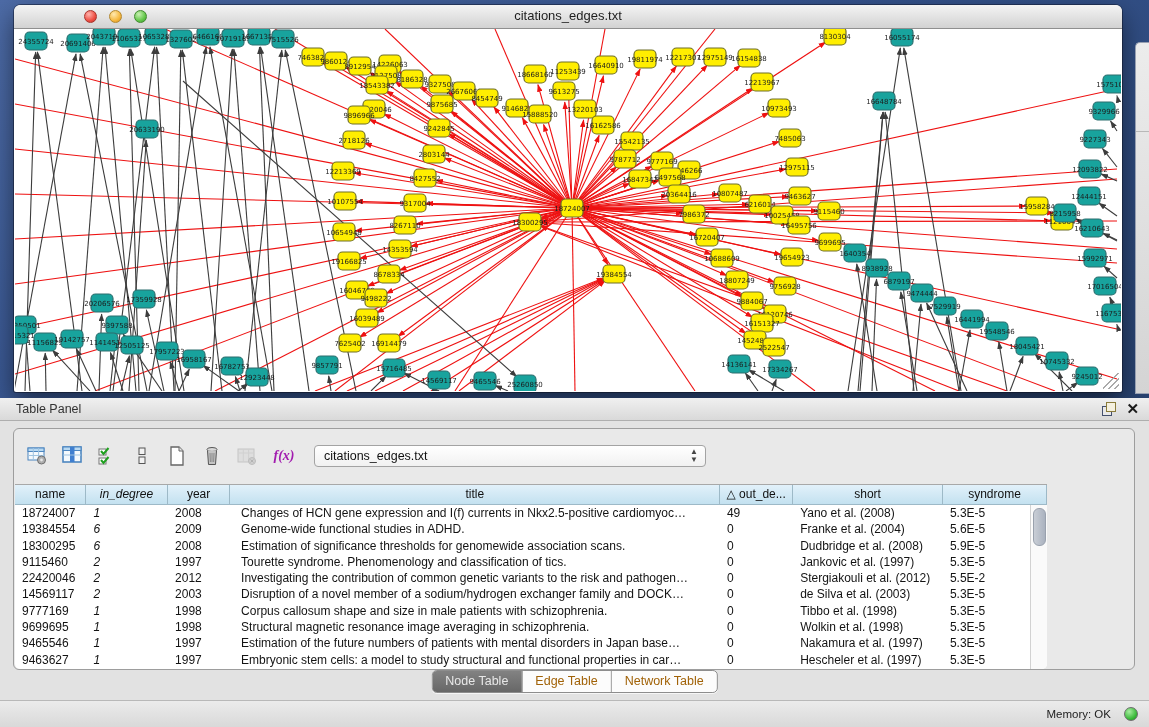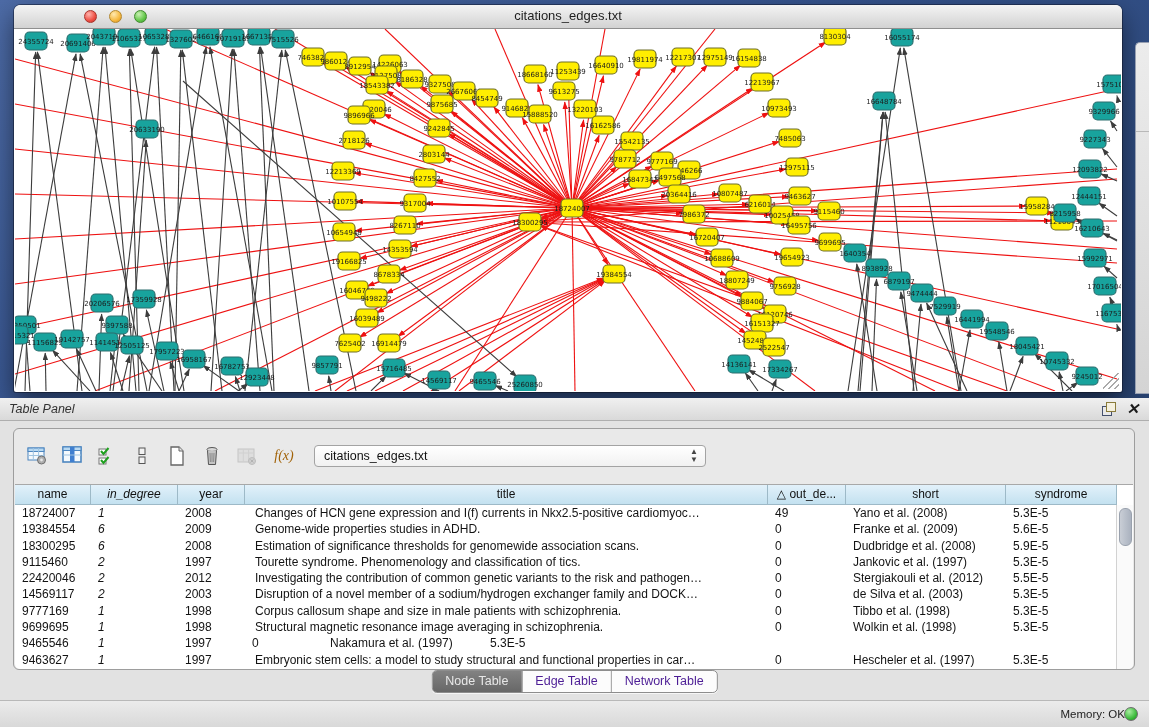--- a/index.html
+++ b/index.html
@@ -29,61 +29,61 @@
      linear-gradient(135deg,transparent 46%,#aaa 46%,#aaa 52%,transparent 52%),
      linear-gradient(135deg,transparent 64%,#aaa 64%,#aaa 70%,transparent 70%),
      linear-gradient(135deg,transparent 82%,#aaa 82%,#aaa 88%,transparent 88%);}
   .side-strip{position:absolute;right:0;top:42px;width:13px;height:350px;
     background:linear-gradient(#ececec,#d4d4d4);border:1px solid #97a0b2;border-right:none;
     border-radius:5px 0 0 0;}
   .side-strip .sep{height:1px;background:#b8b8b8;margin-top:88px;}
   
   .table-panel{position:absolute;left:0;top:398px;width:1149px;height:302px;background:#e2e2e2;}
   .panel-header{height:22px;line-height:22px;background:linear-gradient(#f0f0f0,#d9d9d9);
-    border-bottom:1px solid #aeaeae;font-size:12.5px;color:#333;padding-left:9px;position:relative;font-style:italic;}
+    border-bottom:1px solid #aeaeae;font-size:12.5px;color:#333;padding-left:16px;position:relative;}
   .ph-icons{position:absolute;right:10px;top:0;height:22px;display:flex;align-items:center;gap:10px;}
   .float-ic{position:relative;width:14px;height:14px;display:inline-block;}
   .float-ic .sq1{position:absolute;left:0;bottom:0;width:8px;height:8px;border:1.4px solid #44506e;background:#e9e9e9;}
   .float-ic .sq2{position:absolute;right:0;top:0;width:8px;height:8px;border:1.4px solid #8a7b3a;background:#f4f0df;}
   .close-ic{font-size:15px;font-weight:bold;color:#1a1a1a;line-height:14px;cursor:default;}
   .inset{position:absolute;left:13px;top:30px;width:1122px;height:242px;box-sizing:border-box;
     border:1px solid #9d9d9d;border-radius:6px;background:#e9e9e9;}
   .toolbar{position:absolute;left:10px;top:6px;height:42px;display:flex;align-items:center;}
   .tb-btn{width:26px;height:26px;margin-right:9px;display:flex;align-items:center;justify-content:center;}
-  .fx{font-family:"Liberation Serif",serif;font-style:italic;font-size:14px;color:#a16207;width:30px;}
+  .fx{font-family:"Liberation Serif",serif;font-style:italic;font-size:14px;color:#a21caf;width:30px;font-weight:bold;}
   .combo{margin-left:6px;width:392px;height:22px;box-sizing:border-box;border:1px solid #a3a3a3;
     border-radius:4px;background:linear-gradient(#ffffff,#f1f1f1);position:relative;
     font-size:12.5px;line-height:20px;padding-left:9px;color:#111;}
   .combo .arrows{position:absolute;right:7px;top:2px;font-size:8px;line-height:8px;color:#444;text-align:center;}
   
-  .tbl{position:absolute;left:1px;top:55px;width:1118px;height:184px;background:#fff;
+  .tbl{position:absolute;left:1px;top:55px;width:1032px;height:184px;background:#fff;
     border-top:1px solid #a8a8a8;overflow:hidden;border-radius:0 0 5px 5px;}
   .thead{display:flex;height:20px;}
   .th{box-sizing:border-box;background:linear-gradient(#e2f1fa,#c3e1f0);border-right:1px solid #9db9c7;
     border-bottom:1px solid #9db9c7;font-size:12px;color:#111;text-align:center;line-height:19px;
     overflow:hidden;white-space:nowrap;}
   .trow{display:flex;height:16.3px;}
   .td{box-sizing:border-box;font-size:12px;color:#131313;line-height:16.3px;padding-left:7px;
     overflow:hidden;white-space:nowrap;}
   .c0{width:76px;}.c1{width:87px;font-style:italic;}.c2{width:67px;}.c3{width:523px;}.c4{width:78px;}.c5{width:160px;}.c6{width:111px;}
   .td.c3{padding-left:10px;}
   .vscroll{position:absolute;right:0;top:20px;bottom:0;width:16px;background:#fafafa;border-left:1px solid #d2d2d2;}
   .vthumb{position:absolute;left:2px;top:3px;width:11px;height:36px;border-radius:6px;
     background:linear-gradient(90deg,#c9ced6,#aab2bf);border:1px solid #99a1ad;}
   
   .tabs{position:absolute;left:50%;transform:translateX(-50%);top:272px;display:flex;height:21px;
     border:1px solid #8d8d8d;border-radius:5px;overflow:hidden;background:#fcfcfc;
     box-shadow:0 1px 0 rgba(255,255,255,.7);}
-  .tab{padding:0 13px;font-size:12.5px;line-height:20px;color:#4c1d95;border-left:1px solid #9c9c9c;}
+  .tab{padding:0 13px;font-size:12.5px;line-height:20px;color:#a16207;border-left:1px solid #9c9c9c;}
   .tab:first-child{border-left:none;}
   .tab.sel{background:linear-gradient(#828282,#676767);color:#e8e8e8;}
   
   .statusbar{position:absolute;left:0;top:700px;width:1149px;height:27px;
     background:linear-gradient(#ebebeb,#d8d8d8);border-top:1px solid #b8b8b8;}
-  .mem{position:absolute;right:24px;top:0;line-height:26px;font-size:11.5px;color:#222;}
+  .mem{position:absolute;right:38px;top:0;line-height:26px;font-size:11.5px;color:#222;}
   .memdot{position:absolute;right:11px;top:6px;width:14px;height:14px;border-radius:50%;
     background:radial-gradient(circle at 35% 30%,#a8eda0,#37b837 65%,#1f8c1f);border:1px solid #6d6d6d;box-sizing:border-box;}
 </style>
 </head>
 <body>
 
 <div class="desktop">
   <div class="frame">
     <div class="titlebar">
       <span class="tl red"></span>
@@ -916,23 +916,23 @@
             <div class="td c2">2008</div>
             <div class="td c3">Changes of HCN gene expression and I(f) currents in Nkx2.5-positive cardiomyoc…</div>
             <div class="td c4">49</div>
             <div class="td c5">Yano et al. (2008)</div>
             <div class="td c6">5.3E-5</div>
           </div>
           <div class="trow">
             <div class="td c0">19384554</div>
             <div class="td c1">6</div>
             <div class="td c2">2009</div>
-            <div class="td c3">Genome-wide properties studies in ADHD.</div>
+            <div class="td c3">Genome-wide functional studies in ADHD.</div>
             <div class="td c4">0</div>
-            <div class="td c5">Franke et al. (2009)</div>
+            <div class="td c5">Franke et al. (2004)</div>
             <div class="td c6">5.6E-5</div>
           </div>
           <div class="trow">
             <div class="td c0">18300295</div>
             <div class="td c1">6</div>
             <div class="td c2">2008</div>
             <div class="td c3">Estimation of significance thresholds for genomewide association scans.</div>
             <div class="td c4">0</div>
             <div class="td c5">Dudbridge et al. (2008)</div>
             <div class="td c6">5.9E-5</div>
@@ -946,21 +946,21 @@
             <div class="td c5">Jankovic et al. (1997)</div>
             <div class="td c6">5.3E-5</div>
           </div>
           <div class="trow">
             <div class="td c0">22420046</div>
             <div class="td c1">2</div>
             <div class="td c2">2012</div>
             <div class="td c3">Investigating the contribution of common genetic variants to the risk and pathogen…</div>
             <div class="td c4">0</div>
             <div class="td c5">Stergiakouli et al. (2012)</div>
-            <div class="td c6">5.5E-5</div>
+            <div class="td c6">5.5E-2</div>
           </div>
           <div class="trow">
             <div class="td c0">14569117</div>
             <div class="td c1">2</div>
             <div class="td c2">2003</div>
             <div class="td c3">Disruption of a novel member of a sodium/hydrogen exchanger family and DOCK…</div>
             <div class="td c4">0</div>
             <div class="td c5">de Silva et al. (2003)</div>
             <div class="td c6">5.3E-5</div>
           </div>
@@ -979,20 +979,21 @@
             <div class="td c2">1998</div>
             <div class="td c3">Structural magnetic resonance image averaging in schizophrenia.</div>
             <div class="td c4">0</div>
             <div class="td c5">Wolkin et al. (1998)</div>
             <div class="td c6">5.3E-5</div>
           </div>
           <div class="trow">
             <div class="td c0">9465546</div>
             <div class="td c1">1</div>
             <div class="td c2">1997</div>
+            <div class="td c3">Estimation of the future numbers of patients with mental disorders in Japan base…</div>
             <div class="td c4">0</div>
             <div class="td c5">Nakamura et al. (1997)</div>
             <div class="td c6">5.3E-5</div>
           </div>
           <div class="trow">
             <div class="td c0">9463627</div>
             <div class="td c1">1</div>
             <div class="td c2">1997</div>
             <div class="td c3">Embryonic stem cells: a model to study structural and functional properties in car…</div>
             <div class="td c4">0</div>

